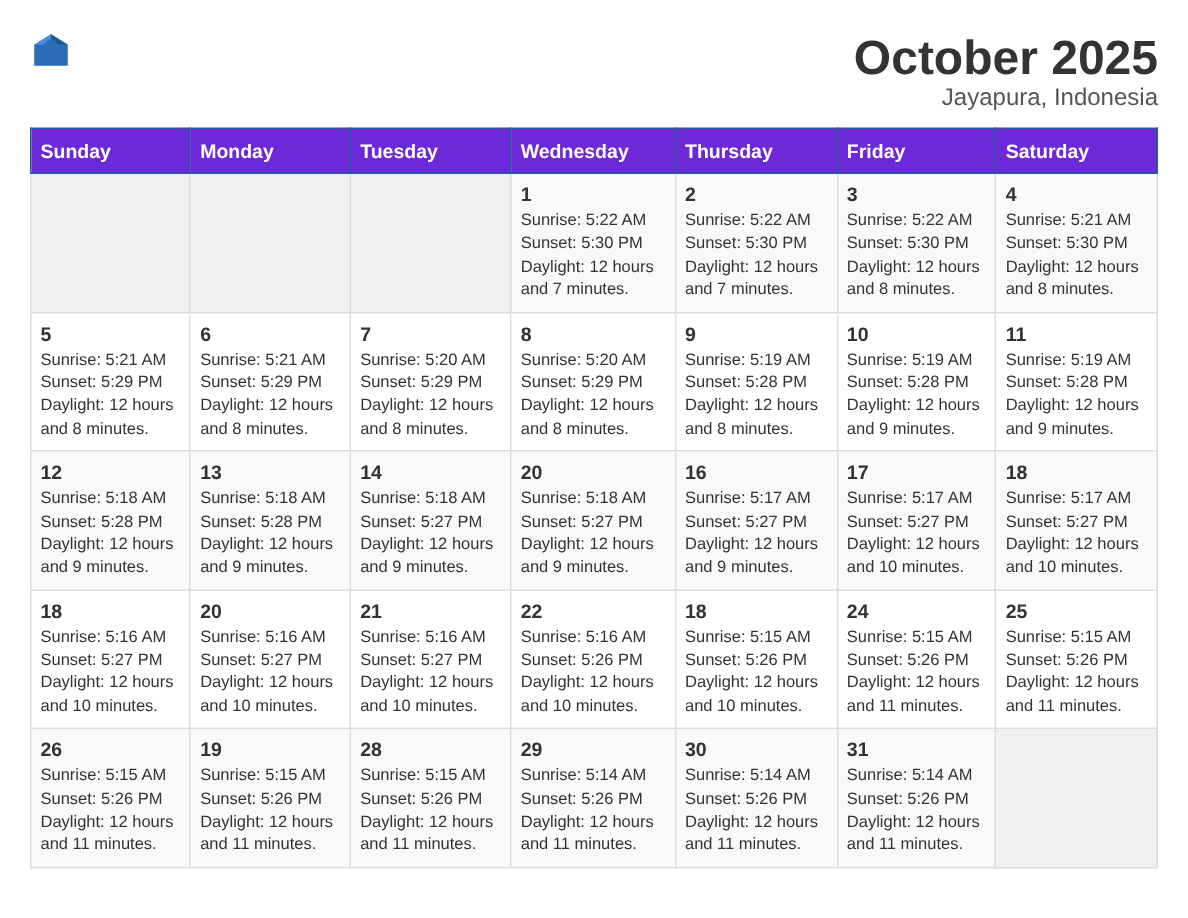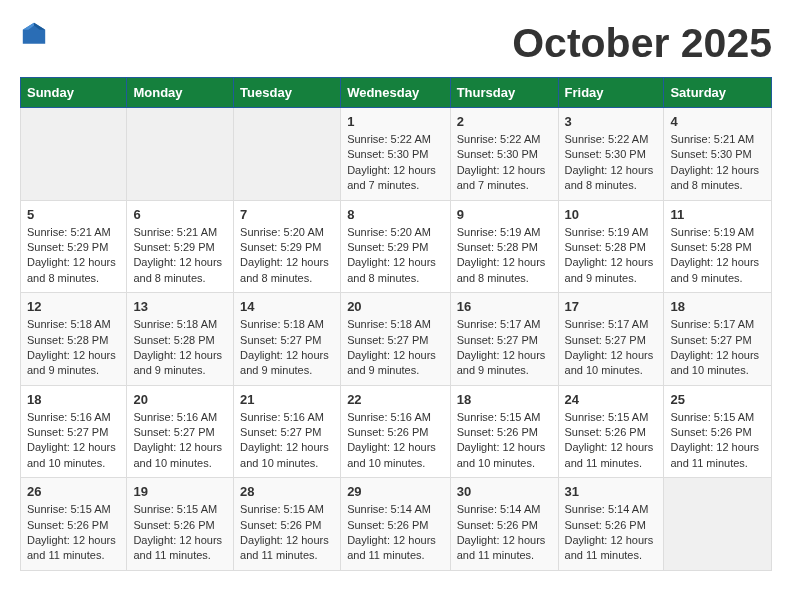--- a/index.html
+++ b/index.html
@@ -32,35 +32,35 @@
       color: #1a6ab1;
     }
     .logo-icon {
       width: 28px;
       height: 28px;
     }
     .title-block {
       text-align: right;
     }
     .month-title {
-      font-size: 41px;
+      font-size: 32px;
       font-weight: bold;
       color: #333;
     }
     .location {
       font-size: 16px;
       color: #555;
     }
     table {
       width: 100%;
       border-collapse: collapse;
       border: 1px solid #ccc;
     }
     thead tr {
-      background-color: #15803d;
+      background-color: #6d28d9;
       color: white;
     }
     thead th {
       padding: 7px 6px;
       font-size: 13px;
       font-weight: bold;
       text-align: left;
       border: 1px solid #1f5a9a;
     }
     tbody tr {
@@ -100,20 +100,21 @@
 <div class="header">
   <div class="logo">
     <svg class="logo-icon" viewBox="0 0 40 40" xmlns="http://www.w3.org/2000/svg">
       <polygon points="20,4 36,14 36,34 4,34 4,14" fill="#2a6db5"></polygon>
       <polygon points="20,4 36,14 28,14 20,8" fill="#1a5a9a"></polygon>
       <polygon points="20,4 4,14 12,14 20,8" fill="#4a8fd5"></polygon>
     </svg>
   </div>
   <div class="title-block">
     <div class="month-title">October 2025</div>
+    <div class="location">Jayapura, Indonesia</div>
   </div>
 </div>
 
 <table>
   <thead>
     <tr>
     <th>Sunday</th>
         <th>Monday</th>
         <th>Tuesday</th>
         <th>Wednesday</th>

